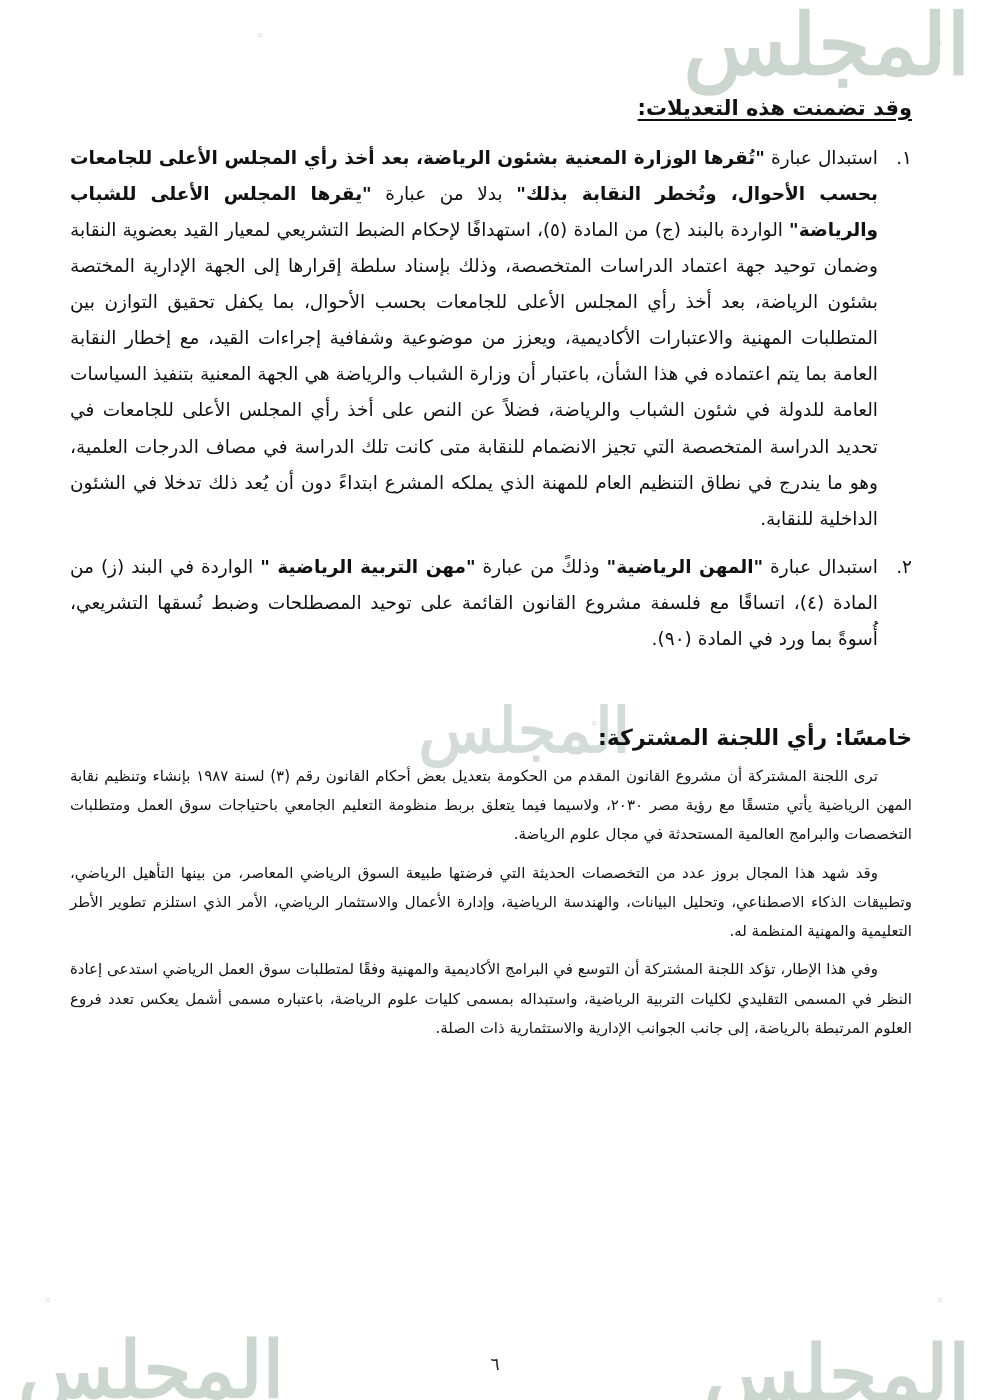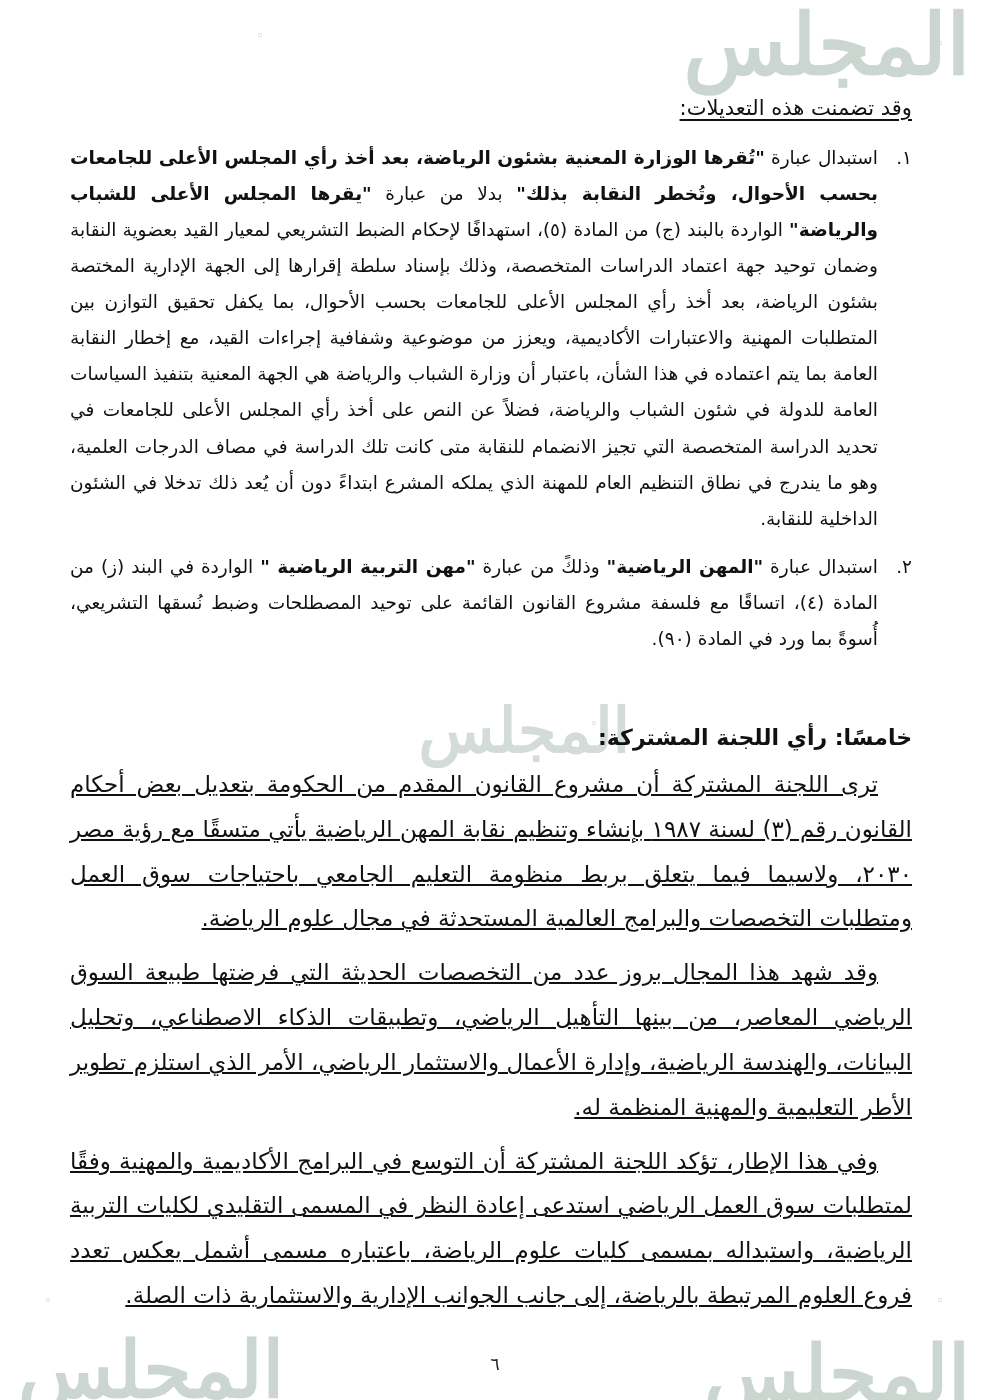--- a/index.html
+++ b/index.html
@@ -71,21 +71,21 @@
     box-sizing: border-box;
   }
 
   .content {
     position: relative;
     z-index: 3;
   }
 
   h2.section-heading {
     font-size: 21px;
-    font-weight: normal;
+    font-weight: bold;
     margin: 0 0 20px 0;
     text-align: right;
     text-decoration: underline;
     text-underline-offset: 4px;
     letter-spacing: 0;
   }
 
   ol.items {
     list-style: none;
     margin: 0;
@@ -104,24 +104,23 @@
     right: 0;
     top: 0;
     font-size: 18.5px;
     font-weight: normal;
   }
   .b { font-weight: bold; }
 
   .para {
     margin: 0 0 9px 0;
     text-align: justify;
-    font-size: 23px;
+    font-size: 15px;
     line-height: 1.95;
     text-indent: 34px;
-    text-decoration: underline;
   }
 
   h3.sub-heading {
     font-size: 22px;
     font-weight: bold;
     margin: 30px 0 12px 0;
     text-align: right;
     position: relative;
     z-index: 4;
   }

